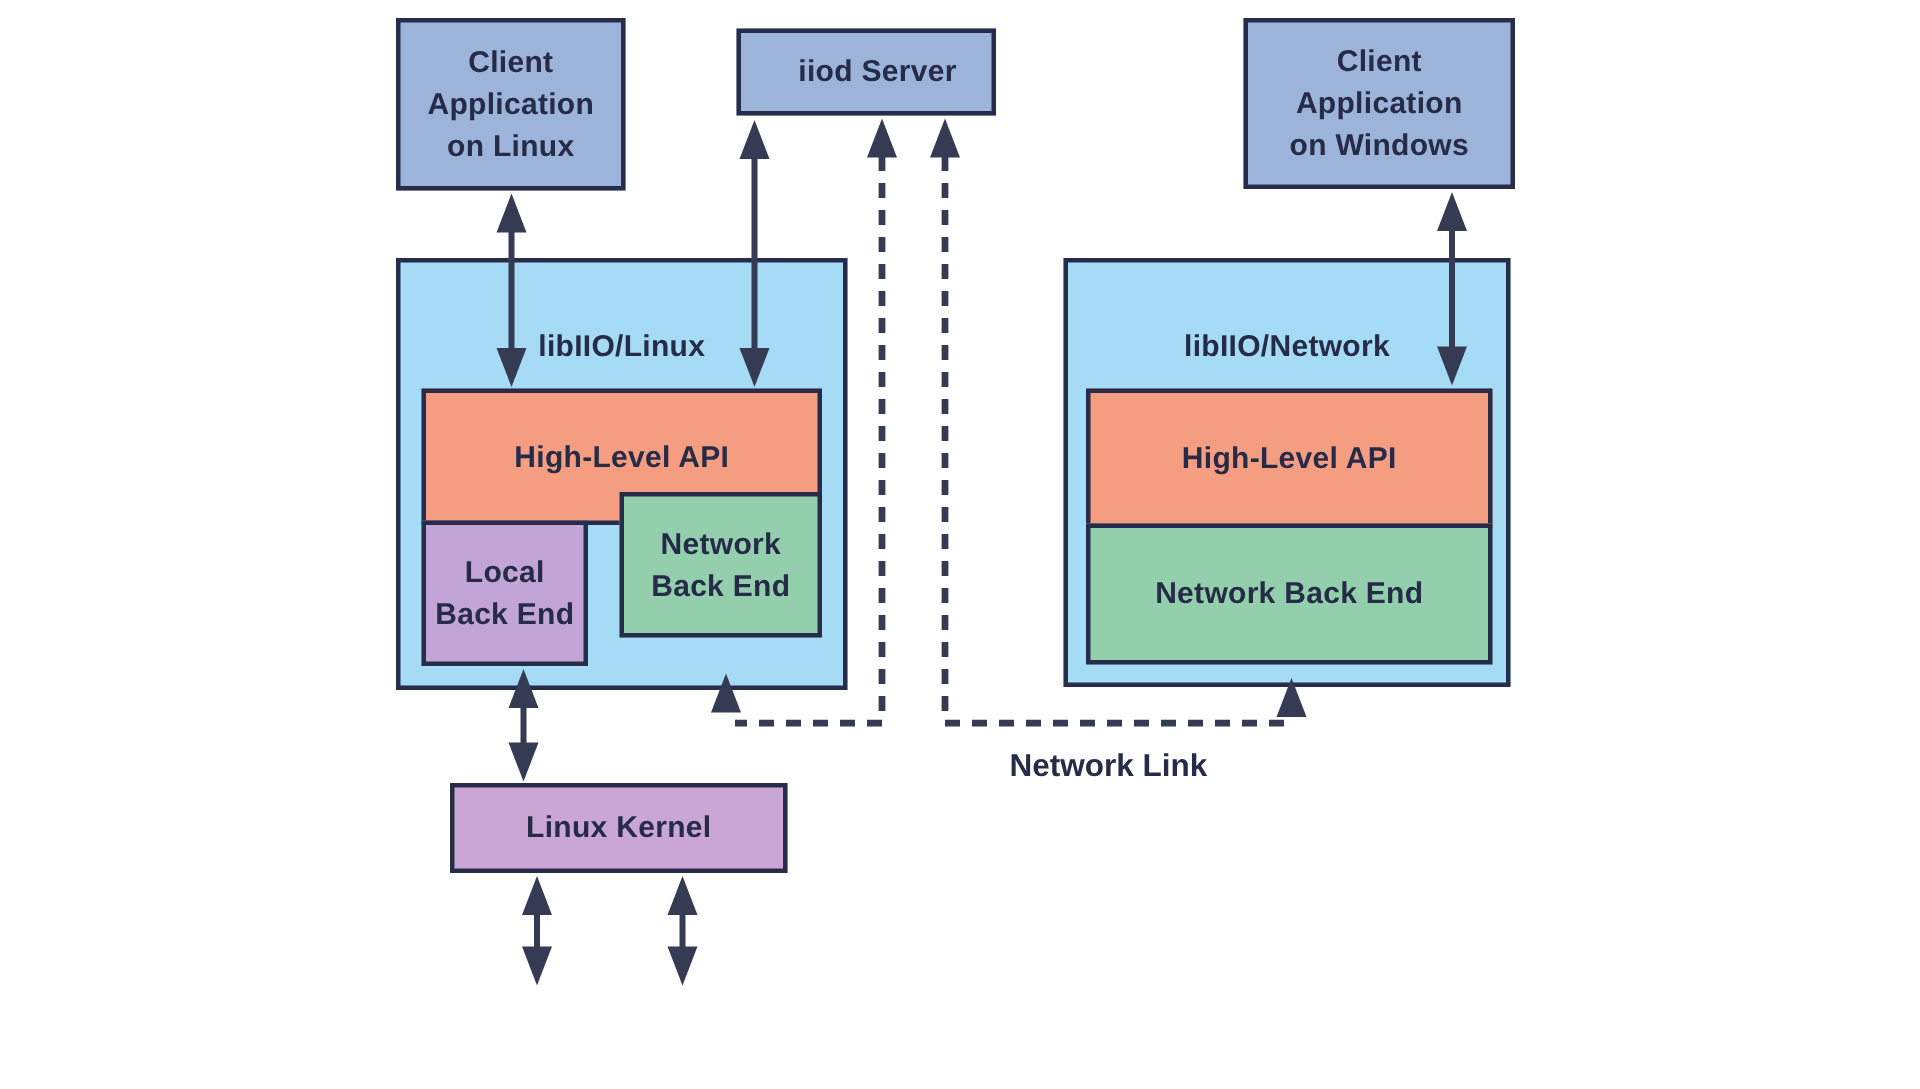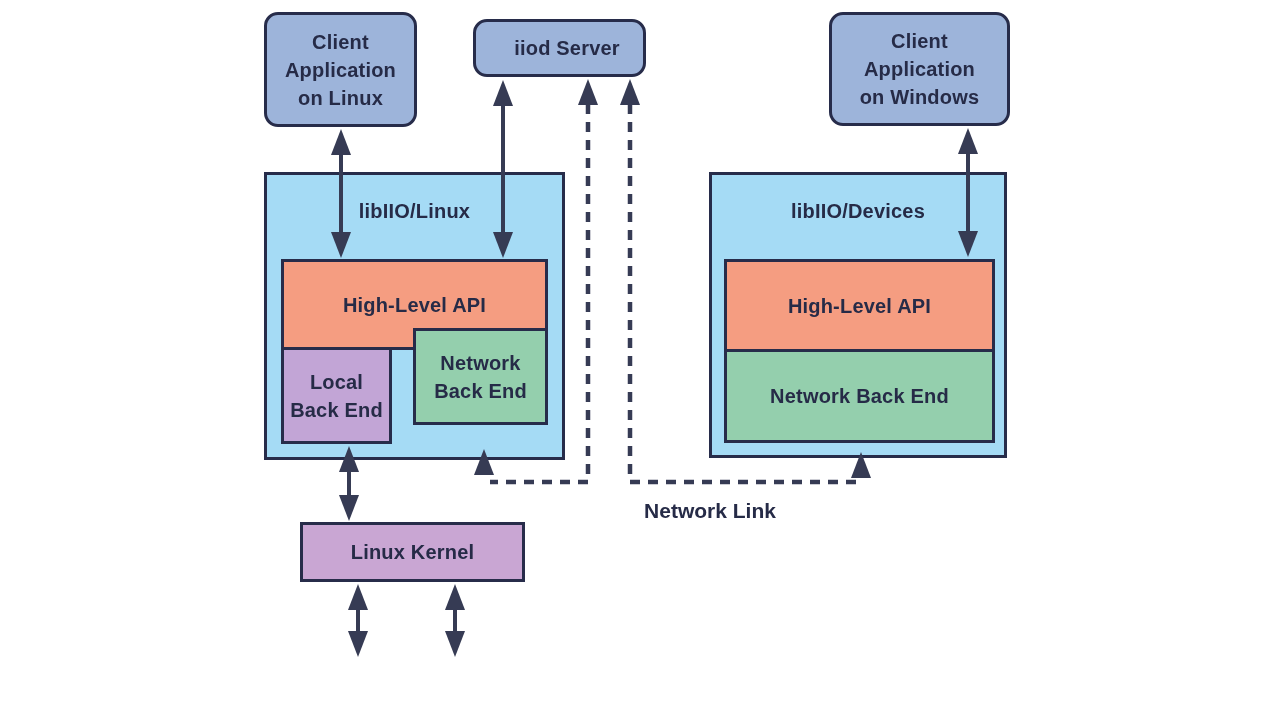--- a/index.html
+++ b/index.html
@@ -27,23 +27,23 @@
     color: var(--text, #262b47);
     font-weight: 700;
     z-index: 2;
   }
   .lbl {
     white-space: pre-line;
     font-size: 20px;
     line-height: 28px;
     letter-spacing: 0.2px;
   }
-  .client   { background: var(--client-box, #9db4da); border-radius: 14px; }
+  .client   { background: var(--client-box, #9db4da); }
   .libiio   { background: var(--libiio-box, #a5dbf5); justify-content: center; align-items: flex-start; }
-  .libiio .lbl { margin-top: 22px; }
+  .libiio .lbl { margin-top: 42px; }
   .api      { background: var(--api-box, #f59d81); z-index: 3; align-items: center; }
   .localbe  { background: var(--local-box, #c2a5d6); z-index: 3; }
   .netbe    { background: var(--network-box, #94cfad); z-index: 3; }
   .kernel   { background: var(--kernel-box, #c9a6d3); }
   .devices  { background: var(--devices-box, #f7dfa0); }
   .floating-label {
     position: absolute;
     color: var(--text, #262b47);
     font-weight: 700;
     font-size: 21px;
@@ -66,21 +66,21 @@
 <body>
 
 <div class="stage">
 
   <div class="box client" style="left:264px; top:12px; width:153px; height:115px;">
     <span class="lbl">Client
 Application
 on Linux</span>
   </div>
 
-  <div class="box client" style="left:473px; top:19px; width:173px; height:58px;padding-left:15px;">
+  <div class="box client" style="left:491px; top:19px; width:173px; height:58px;padding-left:15px;">
     <span class="lbl">iiod Server</span>
   </div>
 
   <div class="box client" style="left:829px; top:12px; width:181px; height:114px;">
     <span class="lbl">Client
 Application
 on Windows</span>
   </div>
 
   <div class="box libiio" style="left:264px; top:172px; width:301px; height:288px;">
@@ -92,35 +92,35 @@
   <div class="box localbe" style="left:281px; top:347px; width:111px; height:97px;">
     <span class="lbl">Local
 Back End</span>
   </div>
   <div class="box netbe" style="left:413px; top:328px; width:135px; height:97px;">
     <span class="lbl">Network
 Back End</span>
   </div>
 
   <div class="box libiio" style="left:709px; top:172px; width:298px; height:286px;">
-    <span class="lbl">libIIO/Devices</span>
+    <span class="lbl">libIIO/Network</span>
   </div>
   <div class="box api" style="left:724px; top:259px; width:271px; height:93px;">
     <span class="lbl">High-Level API</span>
   </div>
   <div class="box netbe" style="left:724px; top:349px; width:271px; height:94px;">
     <span class="lbl">Network Back End</span>
   </div>
 
   <div class="box kernel" style="left:300px; top:522px; width:225px; height:60px;">
     <span class="lbl">Linux Kernel</span>
   </div>
 
 
-  <div class="floating-label" style="left:600px; top:499px; width:220px;">Network Link</div>
+  <div class="floating-label" style="left:629px; top:499px; width:220px;">Network Link</div>
 
   <svg class="arrows" viewBox="0 0 1280 726" xmlns="http://www.w3.org/2000/svg">
 
     <g>
       <line class="shaft" x1="341" y1="148" x2="341" y2="240"></line>
       <path class="head" d="M341,129 L331,155 L351,155 Z"></path>
       <path class="head" d="M341,258 L331,232 L351,232 Z"></path>
     </g>
 
     <g>

